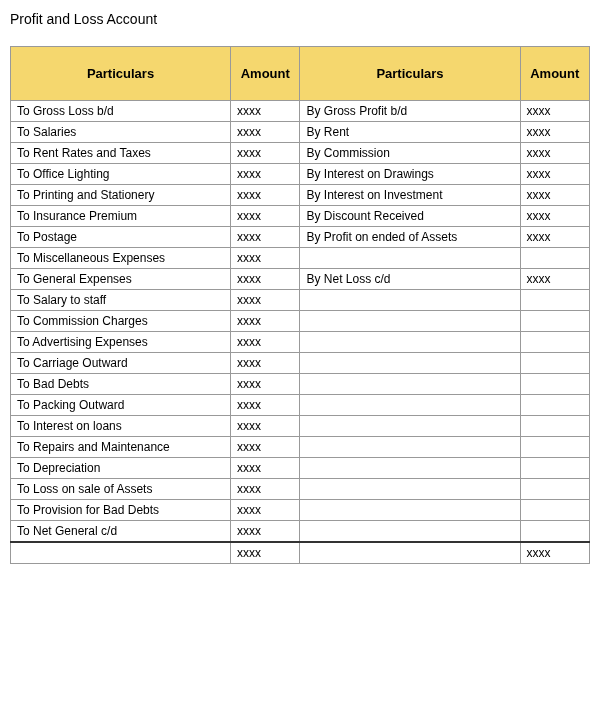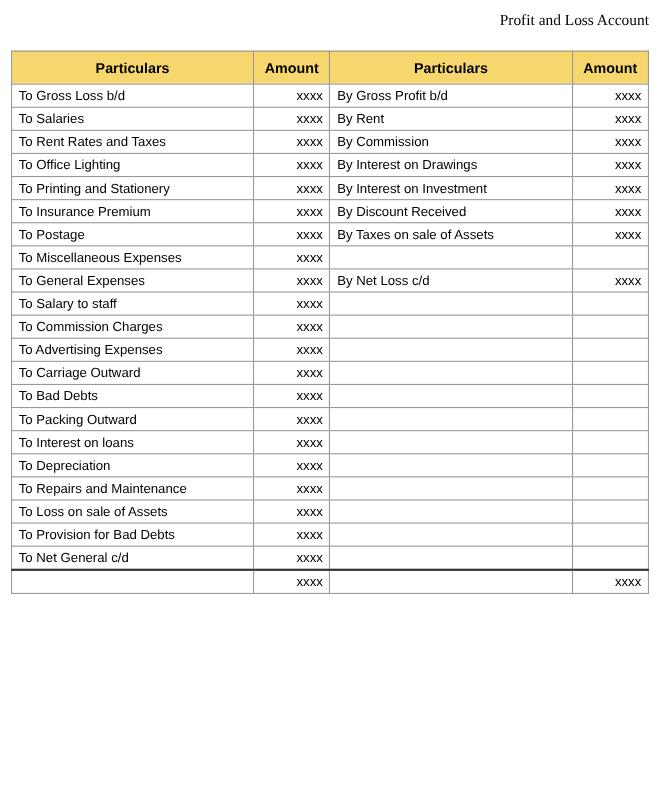--- a/index.html
+++ b/index.html
@@ -15,36 +15,35 @@
       justify-content: center;
       align-items: flex-start;
       padding: 10px;
       width: 600px;
       min-height: 715px;
     }
     .container {
       width: 580px;
     }
     .title {
-      text-align: right;
+      text-align: left;
       font-size: 14px;
       font-weight: normal;
       margin-bottom: 2px;
       line-height: 1.4;
-      font-family: Liberation Serif, serif;
     }
     table {
       width: 100%;
       border-collapse: collapse;
       border: 1px solid #999;
     }
     th {
       background-color: #f5d76e;
       border: 1px solid #999;
-      padding: 7px 6px;
+      padding: 19px 6px;
       text-align: center;
       font-weight: bold;
       font-size: 13px;
     }
     td {
       border: 1px solid #999;
       padding: 3px 6px;
       font-size: 12px;
     }
     .particulars-col {
@@ -55,21 +54,21 @@
       text-align: center;
     }
     .particulars-col2 {
       width: 38%;
     }
     .amount-col2 {
       width: 12%;
       text-align: center;
     }
     td.amount-cell {
-      text-align: right;
+      text-align: left;
     }
     tr:last-child td {
       border-top: 2px solid #333;
     }
   </style>
 </head>
 <body>
 
 <div class="container">
   <div class="title">
@@ -118,21 +117,21 @@
         </tr>
         <tr>
           <td>To Insurance Premium</td>
           <td class="amount-cell">xxxx</td>
           <td>By Discount Received</td>
           <td class="amount-cell">xxxx</td>
         </tr>
         <tr>
           <td>To Postage</td>
           <td class="amount-cell">xxxx</td>
-          <td>By Taxes on sale of Assets</td>
+          <td>By Profit on ended of Assets</td>
           <td class="amount-cell">xxxx</td>
         </tr>
         <tr>
           <td>To Miscellaneous Expenses</td>
           <td class="amount-cell">xxxx</td>
           <td></td>
           <td class="amount-cell"></td>
         </tr>
         <tr>
           <td>To General Expenses</td>
@@ -176,27 +175,27 @@
           <td></td>
           <td class="amount-cell"></td>
         </tr>
         <tr>
           <td>To Interest on loans</td>
           <td class="amount-cell">xxxx</td>
           <td></td>
           <td class="amount-cell"></td>
         </tr>
         <tr>
+          <td>To Repairs and Maintenance</td>
+          <td class="amount-cell">xxxx</td>
+          <td></td>
+          <td class="amount-cell"></td>
+        </tr>
+        <tr>
           <td>To Depreciation</td>
-          <td class="amount-cell">xxxx</td>
-          <td></td>
-          <td class="amount-cell"></td>
-        </tr>
-        <tr>
-          <td>To Repairs and Maintenance</td>
           <td class="amount-cell">xxxx</td>
           <td></td>
           <td class="amount-cell"></td>
         </tr>
         <tr>
           <td>To Loss on sale of Assets</td>
           <td class="amount-cell">xxxx</td>
           <td></td>
           <td class="amount-cell"></td>
         </tr>

